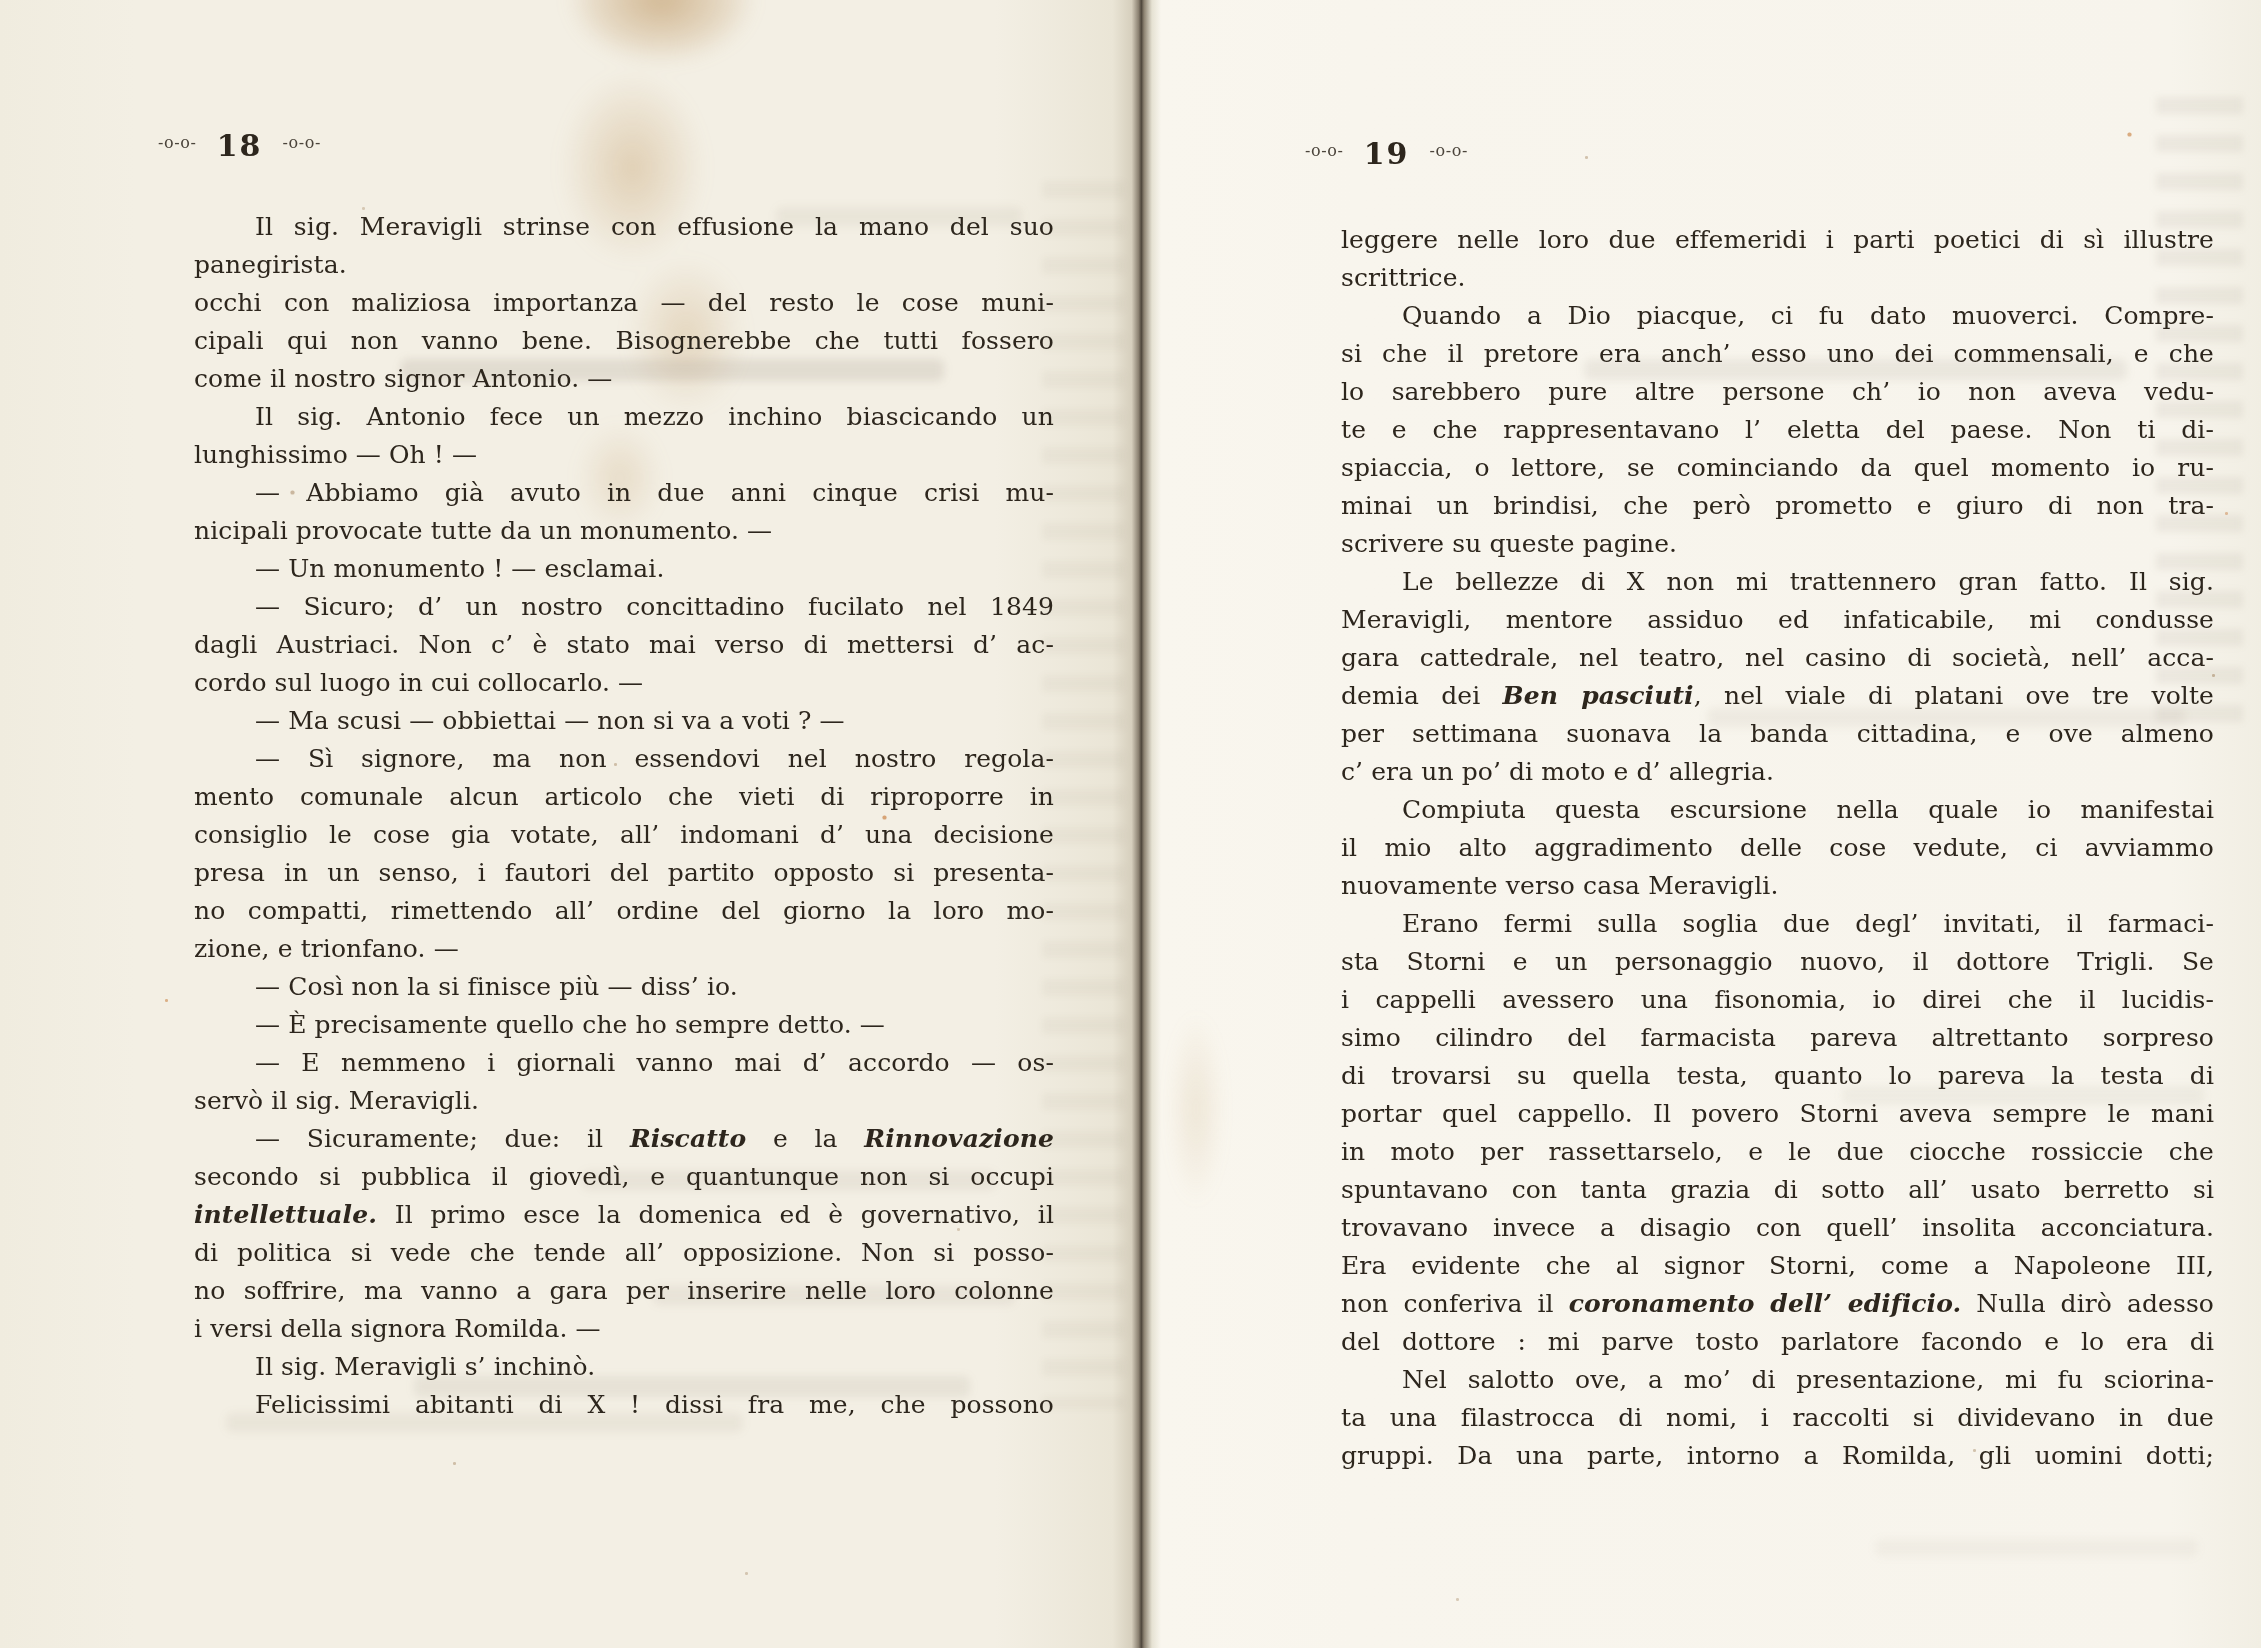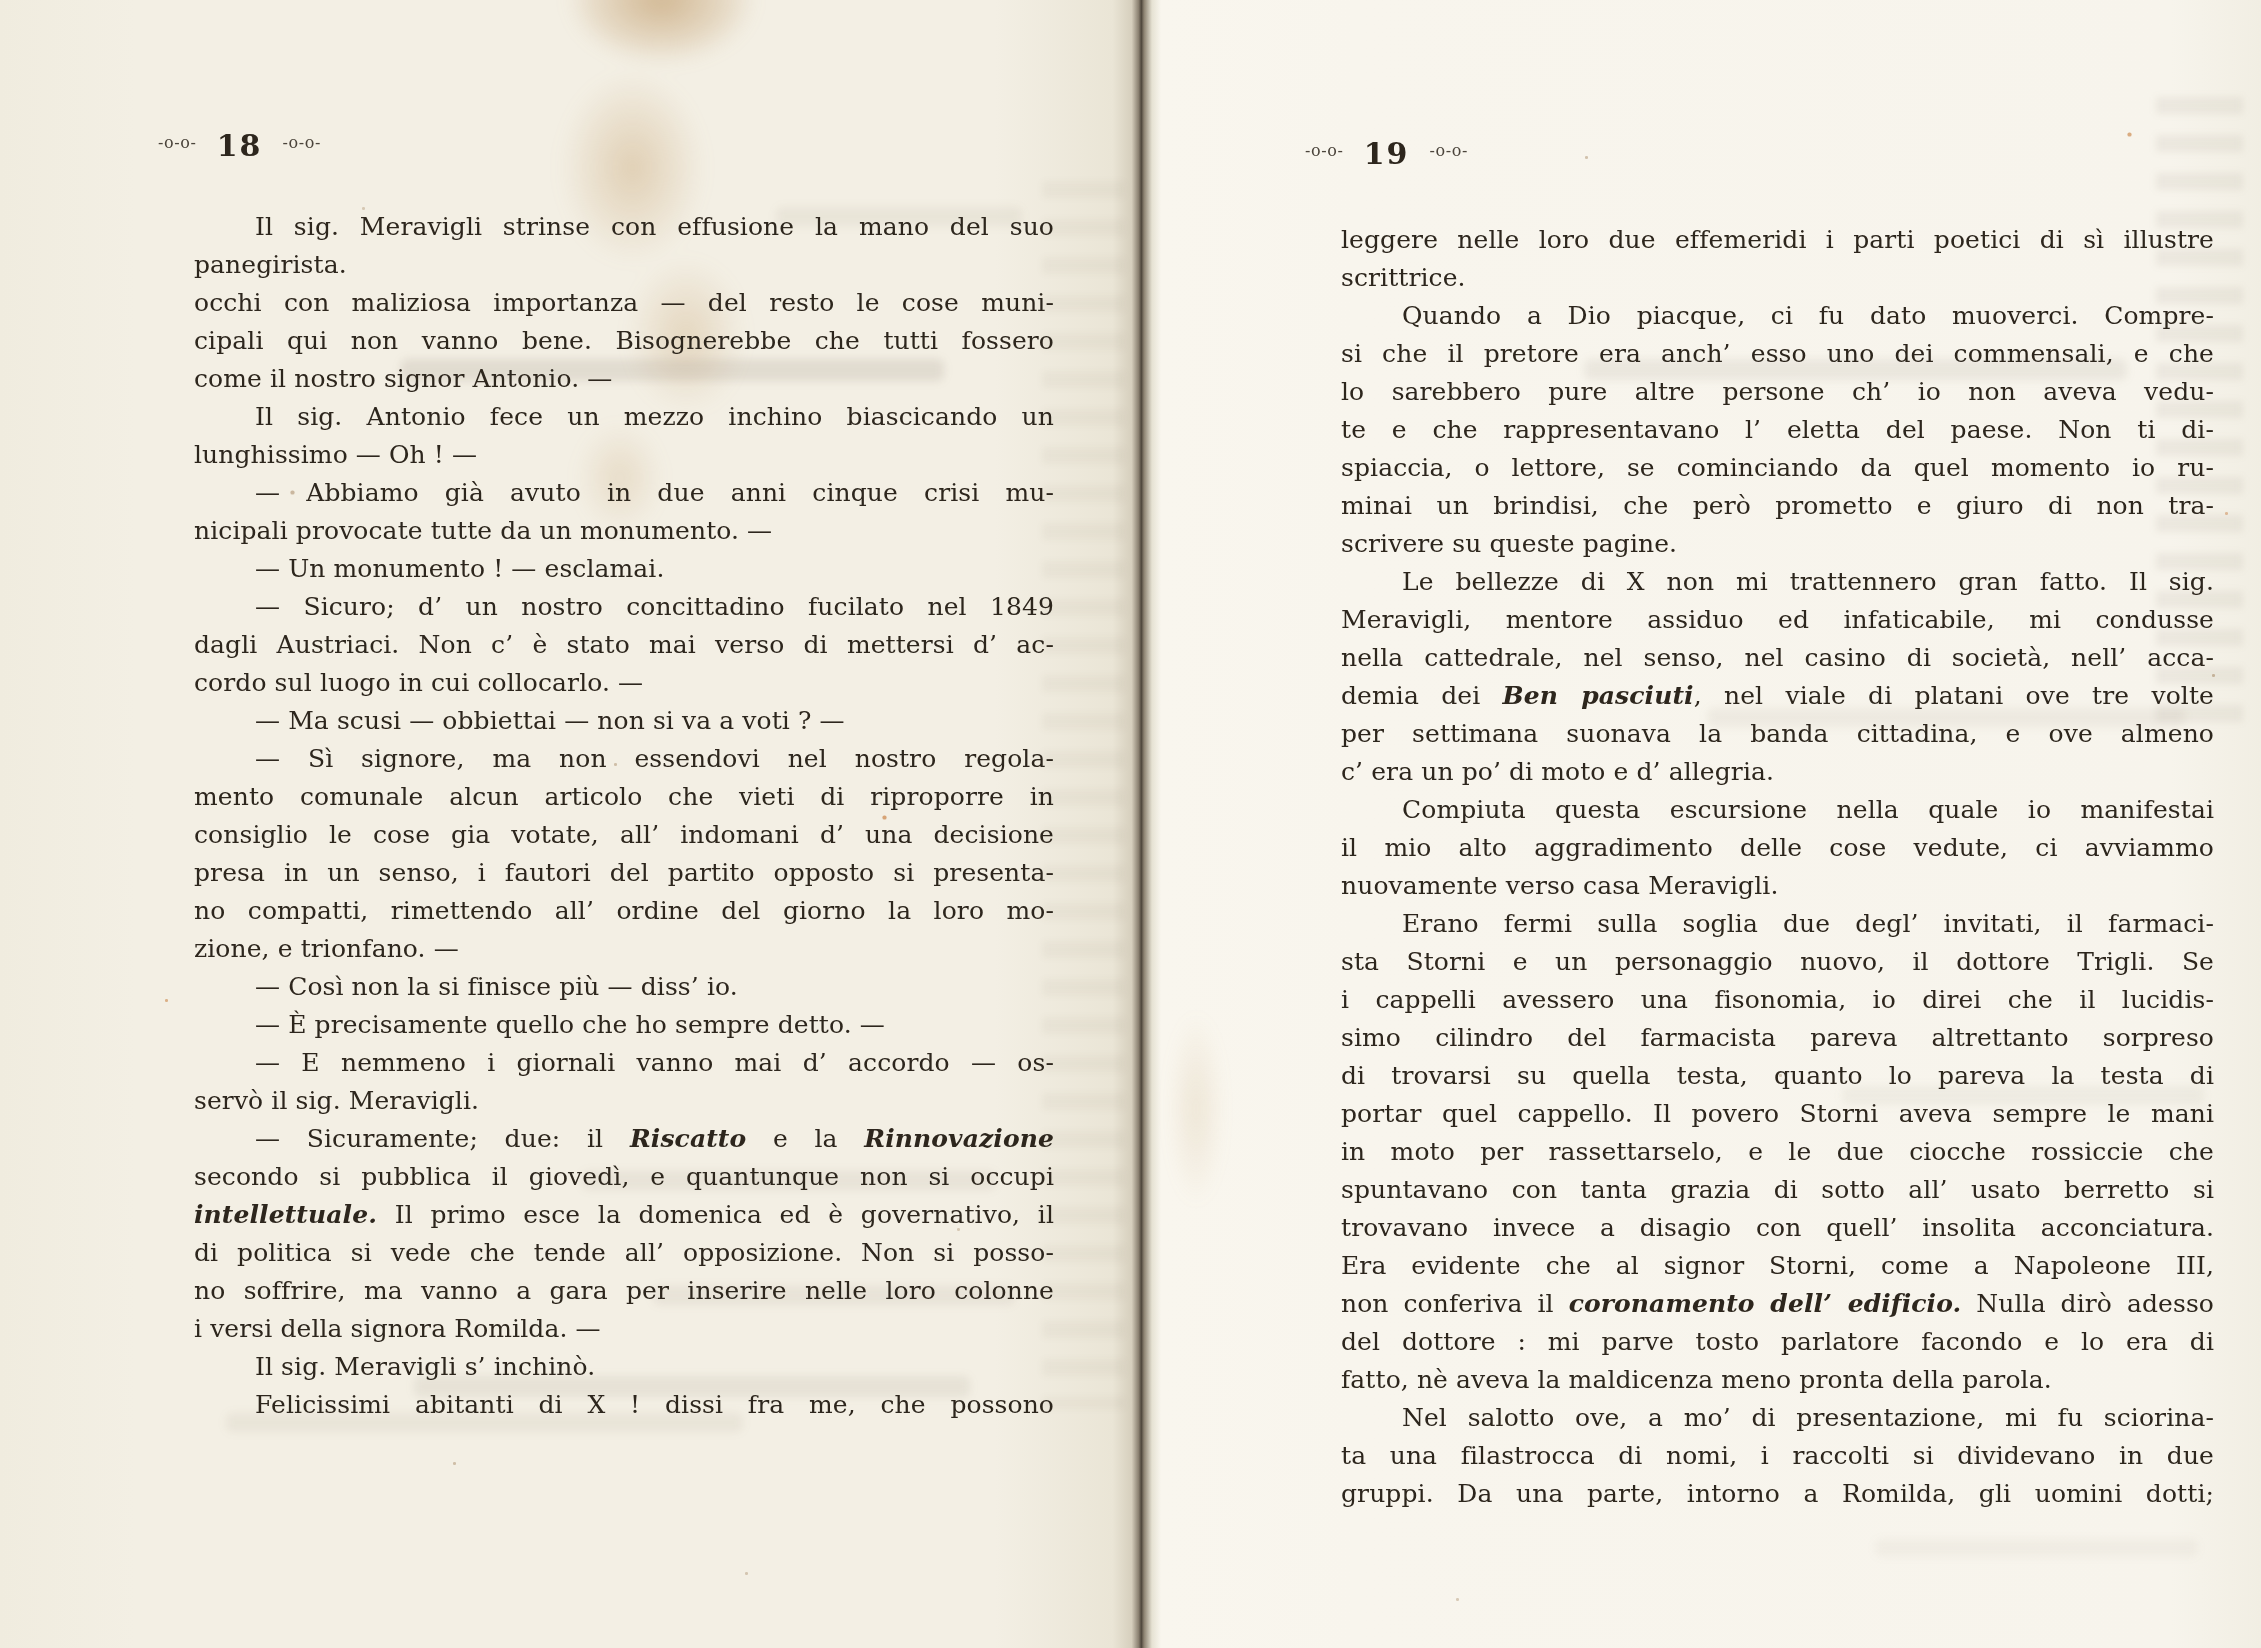--- a/index.html
+++ b/index.html
@@ -169,38 +169,37 @@
       <div class="line end"><span class="">scrittrice.</span></div>
       <div class="line first"><span class="">Quando a Dio piacque, ci fu dato muoverci. Compre-</span></div>
       <div class="line"><span class="">si che il pretore era anch’ esso uno dei commensali, e che</span></div>
       <div class="line"><span class="">lo sarebbero pure altre persone ch’ io non aveva vedu-</span></div>
       <div class="line"><span class="">te e che rappresentavano l’ eletta del paese. Non ti di-</span></div>
       <div class="line"><span class="">spiaccia, o lettore, se cominciando da quel momento io ru-</span></div>
       <div class="line"><span class="">minai un brindisi, che però prometto e giuro di non tra-</span></div>
       <div class="line end"><span class="">scrivere su queste pagine.</span></div>
       <div class="line first"><span class="">Le bellezze di X non mi trattennero gran fatto. Il sig.</span></div>
       <div class="line"><span class="">Meravigli, mentore assiduo ed infaticabile, mi condusse</span></div>
-      <div class="line"><span class="">nella cattedrale, nel senso, nel casino di società, nell’ acca-</span></div>
+      <div class="line"><span class="">gara cattedrale, nel teatro, nel casino di società, nell’ acca-</span></div>
       <div class="line"><span class="">demia dei </span><span class="it">Ben pasciuti</span><span class="">, nel viale di platani ove tre volte</span></div>
       <div class="line"><span class="">per settimana suonava la banda cittadina, e ove almeno</span></div>
       <div class="line end"><span class="">c’ era un po’ di moto e d’ allegria.</span></div>
       <div class="line first"><span class="">Compiuta questa escursione nella quale io manifestai</span></div>
       <div class="line"><span class="">il mio alto aggradimento delle cose vedute, ci avviammo</span></div>
       <div class="line end"><span class="">nuovamente verso casa Meravigli.</span></div>
       <div class="line first"><span class="">Erano fermi sulla soglia due degl’ invitati, il farmaci-</span></div>
       <div class="line"><span class="">sta Storni e un personaggio nuovo, il dottore Trigli. Se</span></div>
       <div class="line"><span class="">i cappelli avessero una fisonomia, io direi che il lucidis-</span></div>
       <div class="line"><span class="">simo cilindro del farmacista pareva altrettanto sorpreso</span></div>
       <div class="line"><span class="">di trovarsi su quella testa, quanto lo pareva la testa di</span></div>
       <div class="line"><span class="">portar quel cappello. Il povero Storni aveva sempre le mani</span></div>
       <div class="line"><span class="">in moto per rassettarselo, e le due ciocche rossiccie che</span></div>
       <div class="line"><span class="">spuntavano con tanta grazia di sotto all’ usato berretto si</span></div>
       <div class="line"><span class="">trovavano invece a disagio con quell’ insolita acconciatura.</span></div>
       <div class="line"><span class="">Era evidente che al signor Storni, come a Napoleone III,</span></div>
       <div class="line"><span class="">non conferiva il </span><span class="it">coronamento dell’ edificio.</span><span class=""> Nulla dirò adesso</span></div>
       <div class="line"><span class="">del dottore : mi parve tosto parlatore facondo e lo era di</span></div>
-      <div class="line end"><span class="">fatto, nè aveva la maldicenza meno pronta della parola.</span></div>
       <div class="line first"><span class="">Nel salotto ove, a mo’ di presentazione, mi fu sciorina-</span></div>
       <div class="line"><span class="">ta una filastrocca di nomi, i raccolti si dividevano in due</span></div>
       <div class="line"><span class="">gruppi. Da una parte, intorno a Romilda, gli uomini dotti;</span></div>
     </div>
 </section>
 
 
 </body></html>

